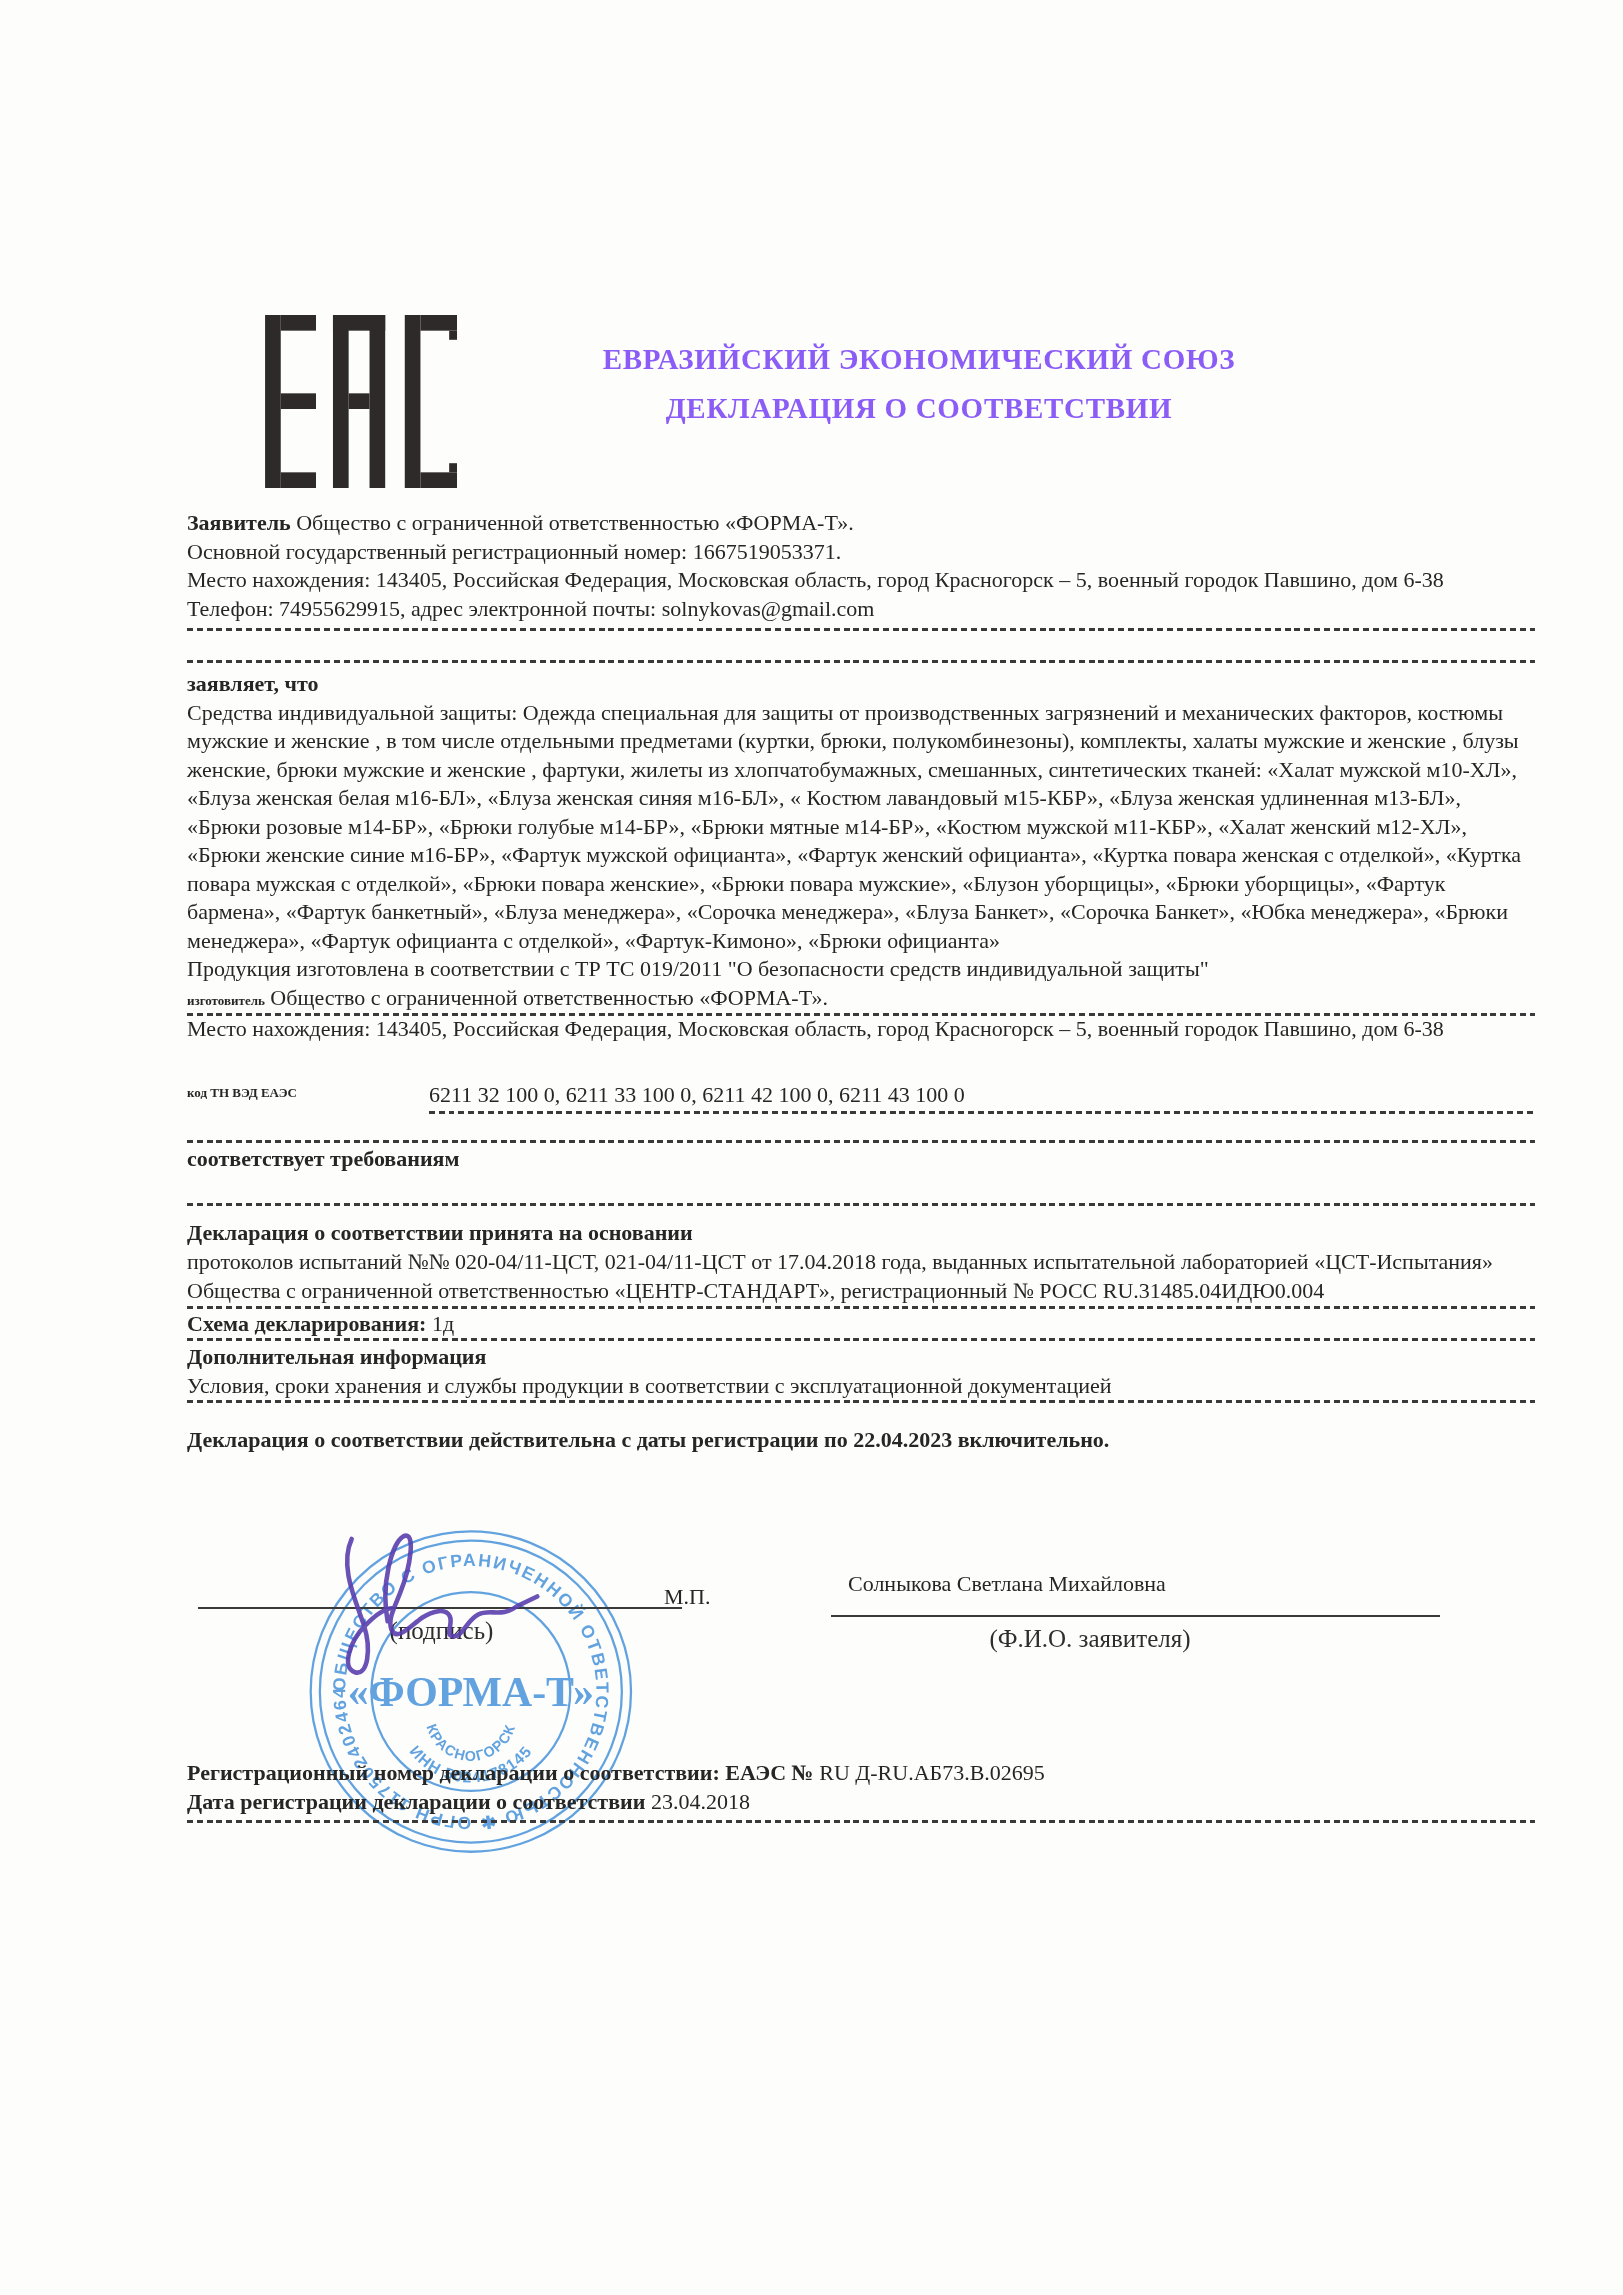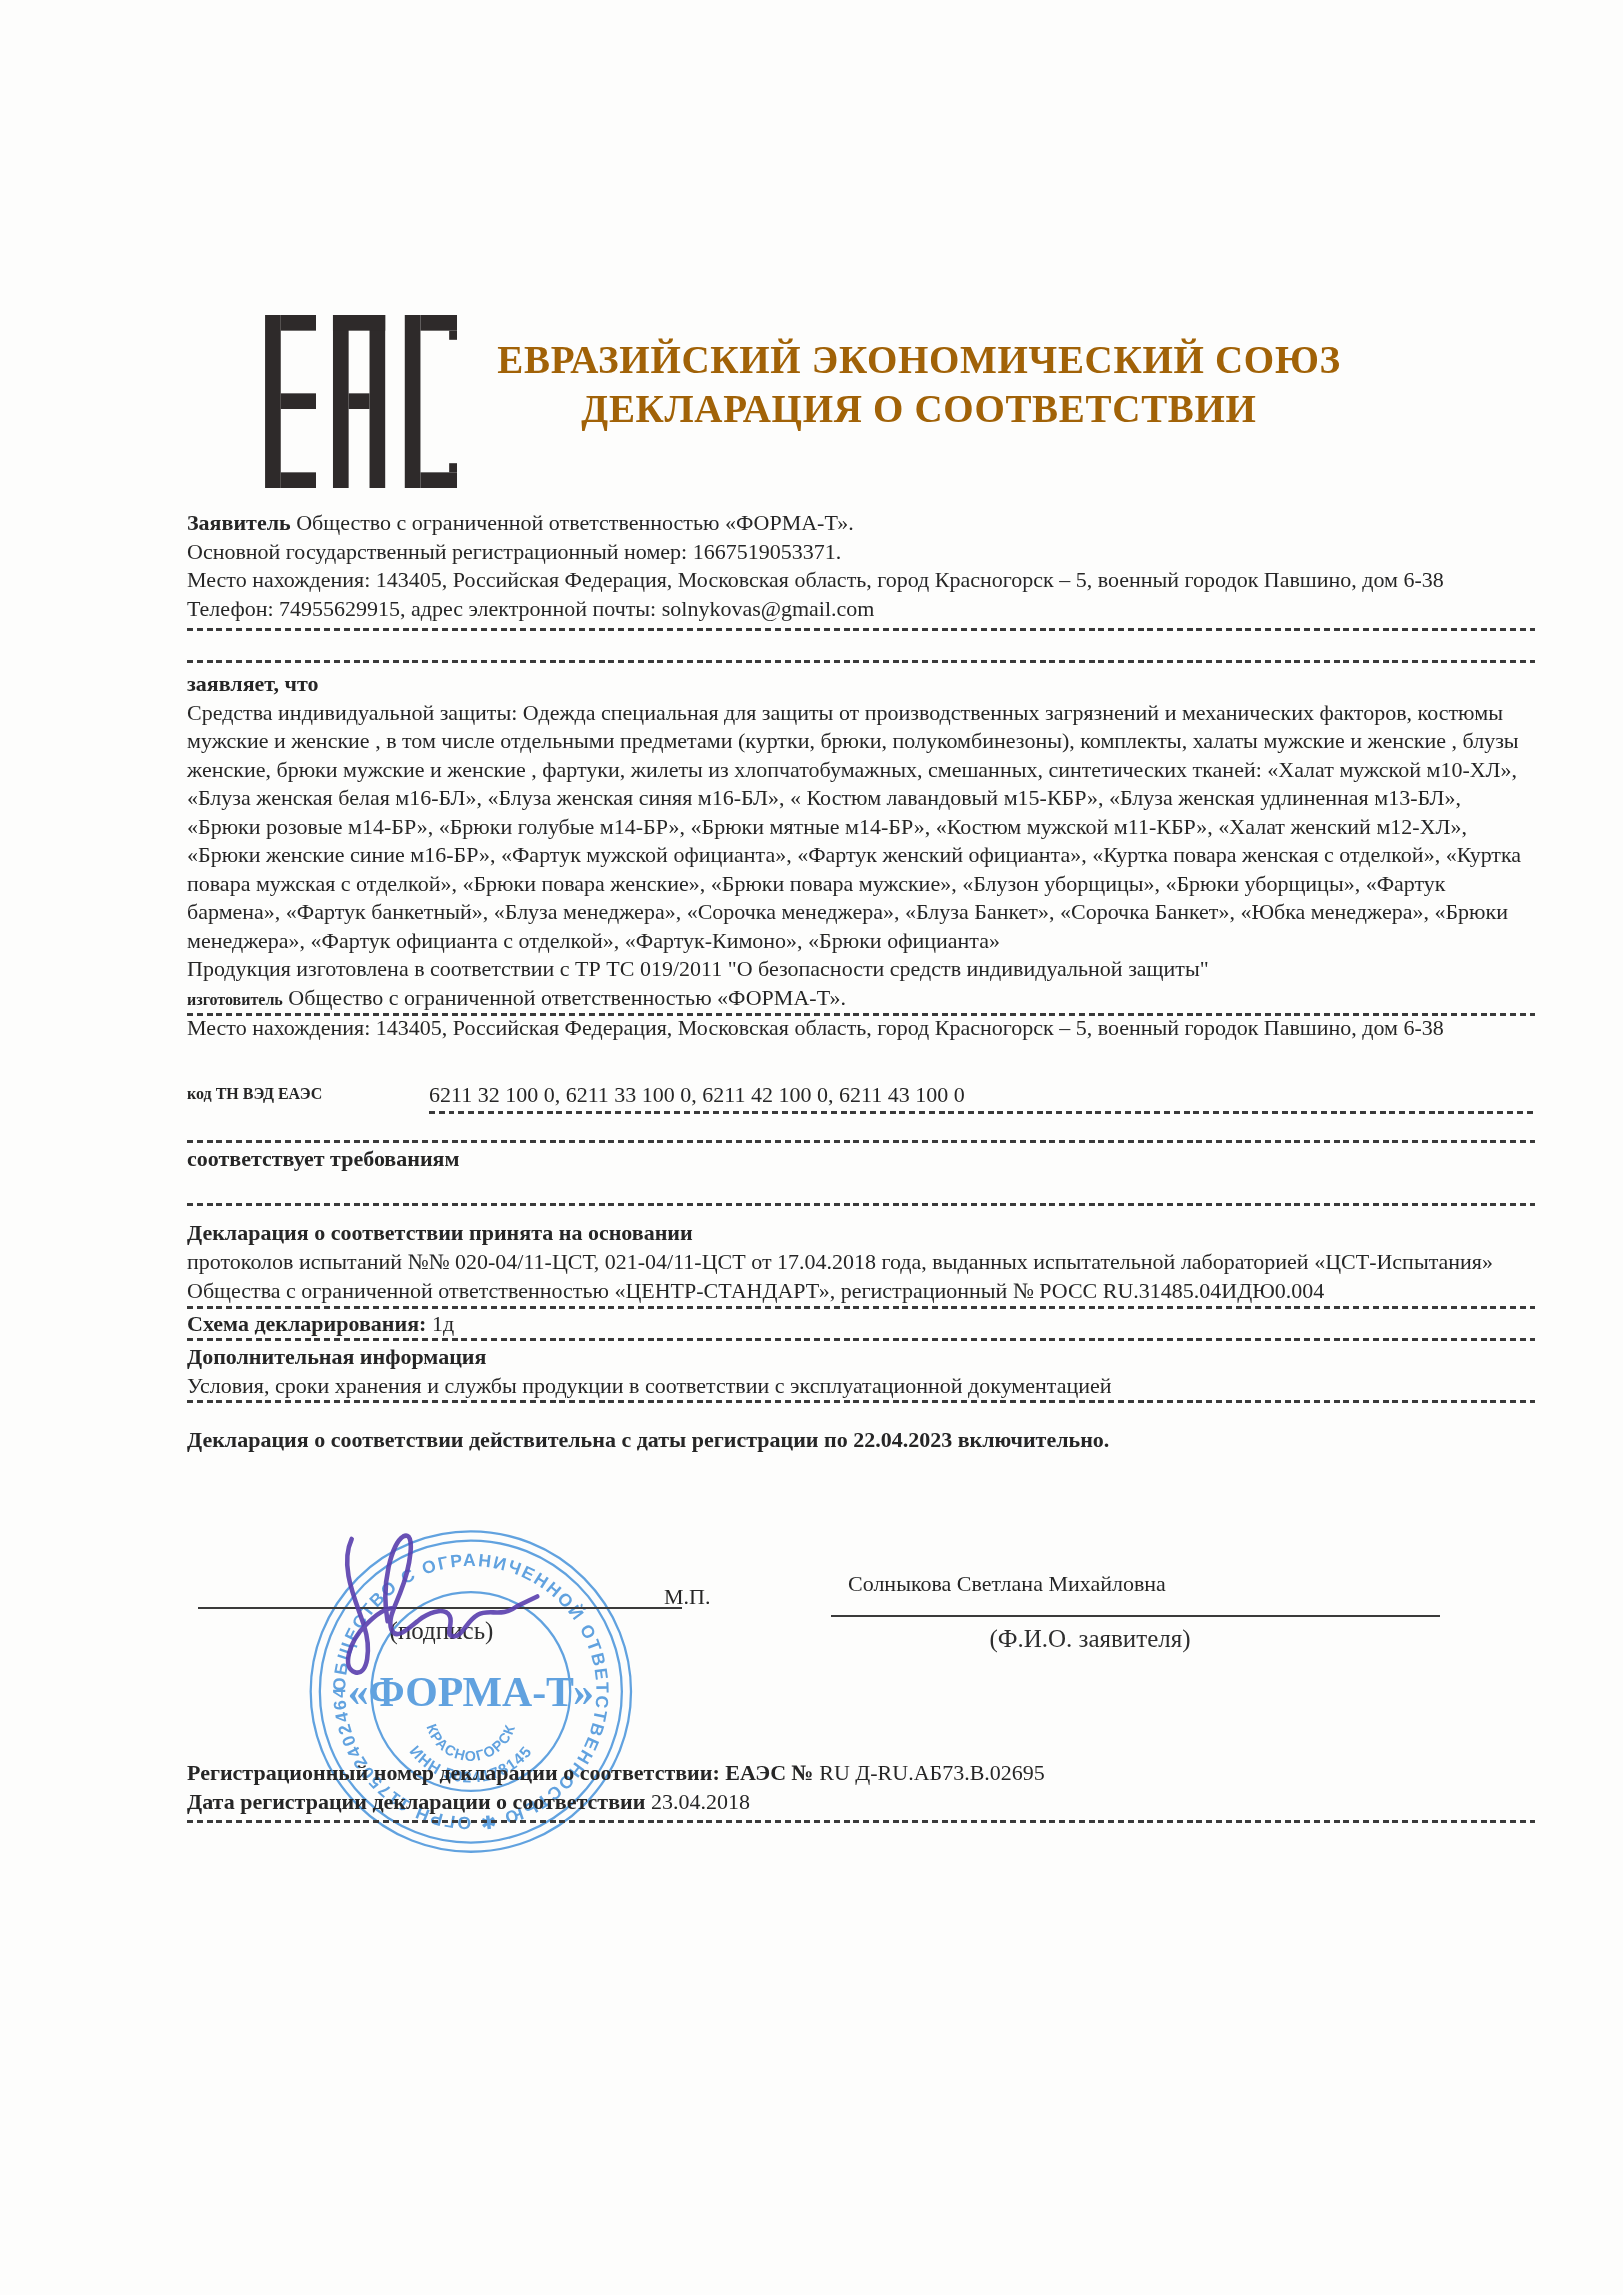--- a/index.html
+++ b/index.html
@@ -9,25 +9,25 @@
     width:1624px;height:2295px;
     margin:0 auto;
     background:#fdfdfc;
     font-family:"Liberation Serif",serif;
     color:#262626;
     overflow:hidden;
   }
   .abs{position:absolute;}
   .txt{font-size:22px;line-height:28.5px;}
   .b{font-weight:700;}
-  .small-label{font-size:16px;font-weight:700;}
+  .small-label{font-size:13px;font-weight:700;}
   .title{
     left:497px;top:335px;width:844px;
-    text-align:center;font-weight:700;font-size:39px;line-height:49px;
-    letter-spacing:0.7px;color:#a16207;
+    text-align:center;font-weight:700;font-size:29px;line-height:49px;
+    letter-spacing:0.7px;color:#8b5cf6;
   }
   .block{left:187px;width:1348px;}
   .dash{
     position:absolute;height:2.6px;
     background:repeating-linear-gradient(90deg,#3a3a3a 0 5.9px,transparent 5.9px 9.8px);
   }
   .solidline{position:absolute;height:2px;background:#3a3a3a;}
   .caption{font-size:25px;color:#2e2e2e;}
   .eac-logo{left:265px;top:315px;}
   .stamp-svg{left:298px;top:1519px;opacity:0.88;}

